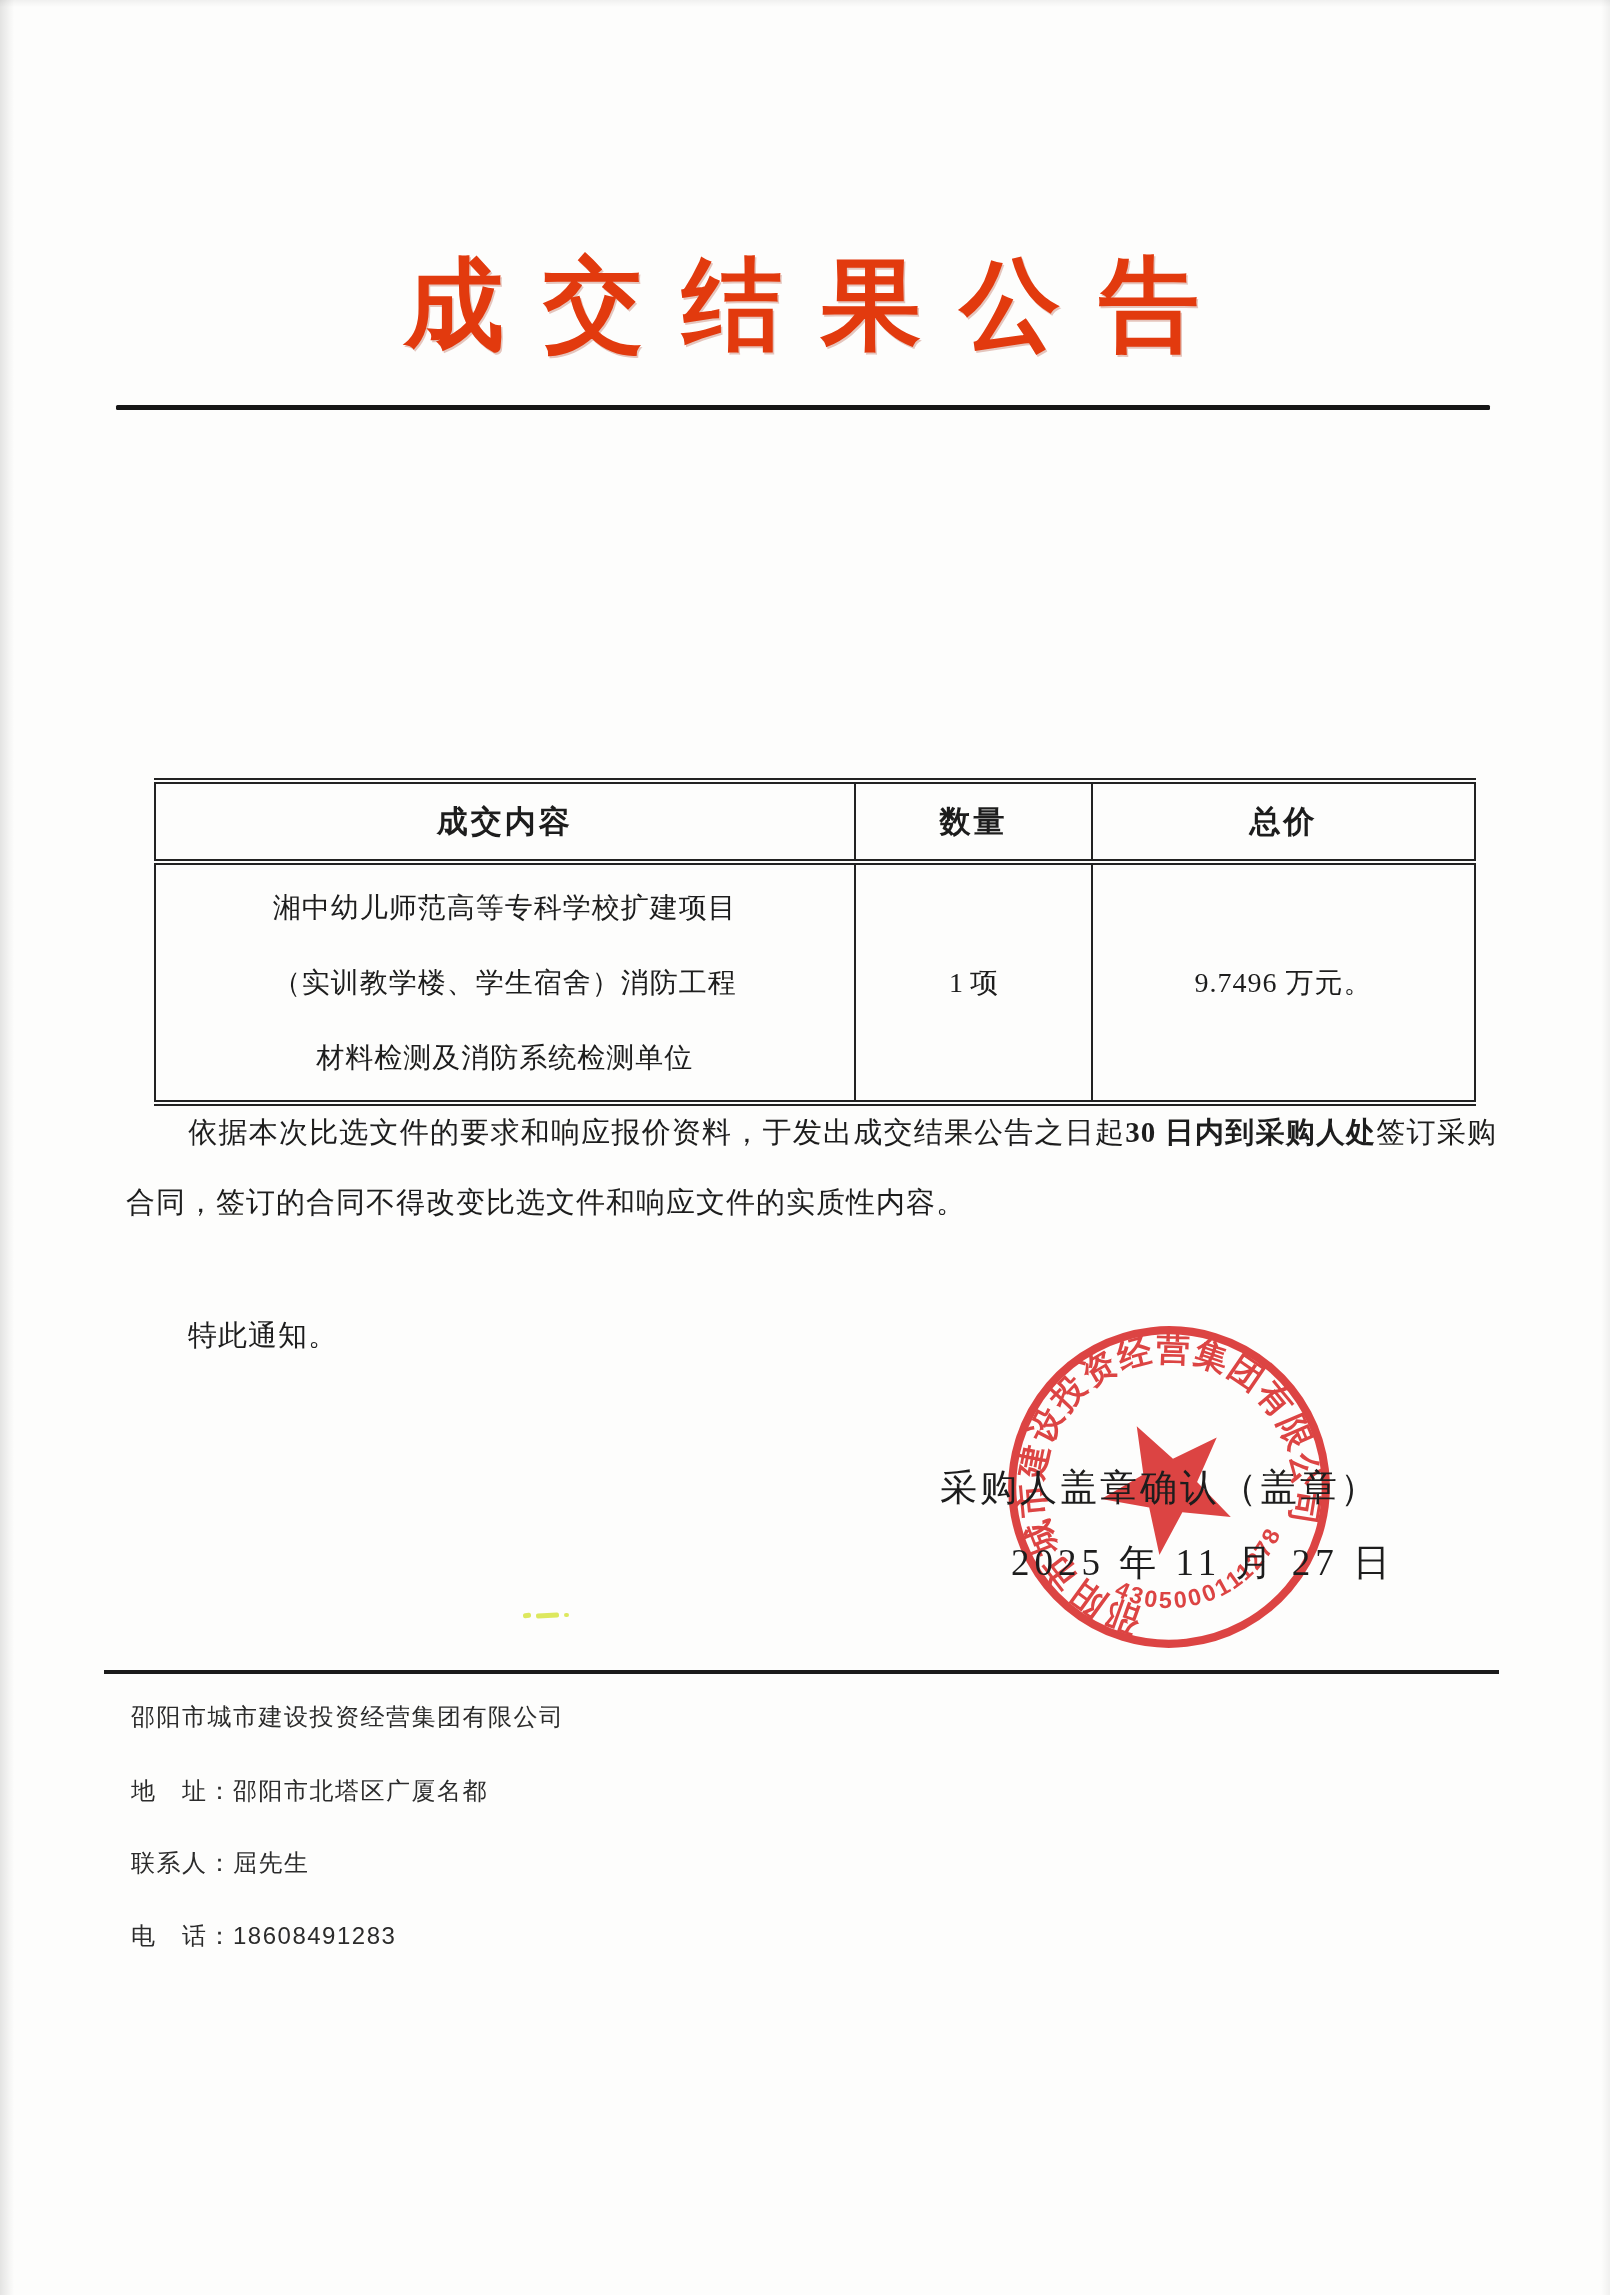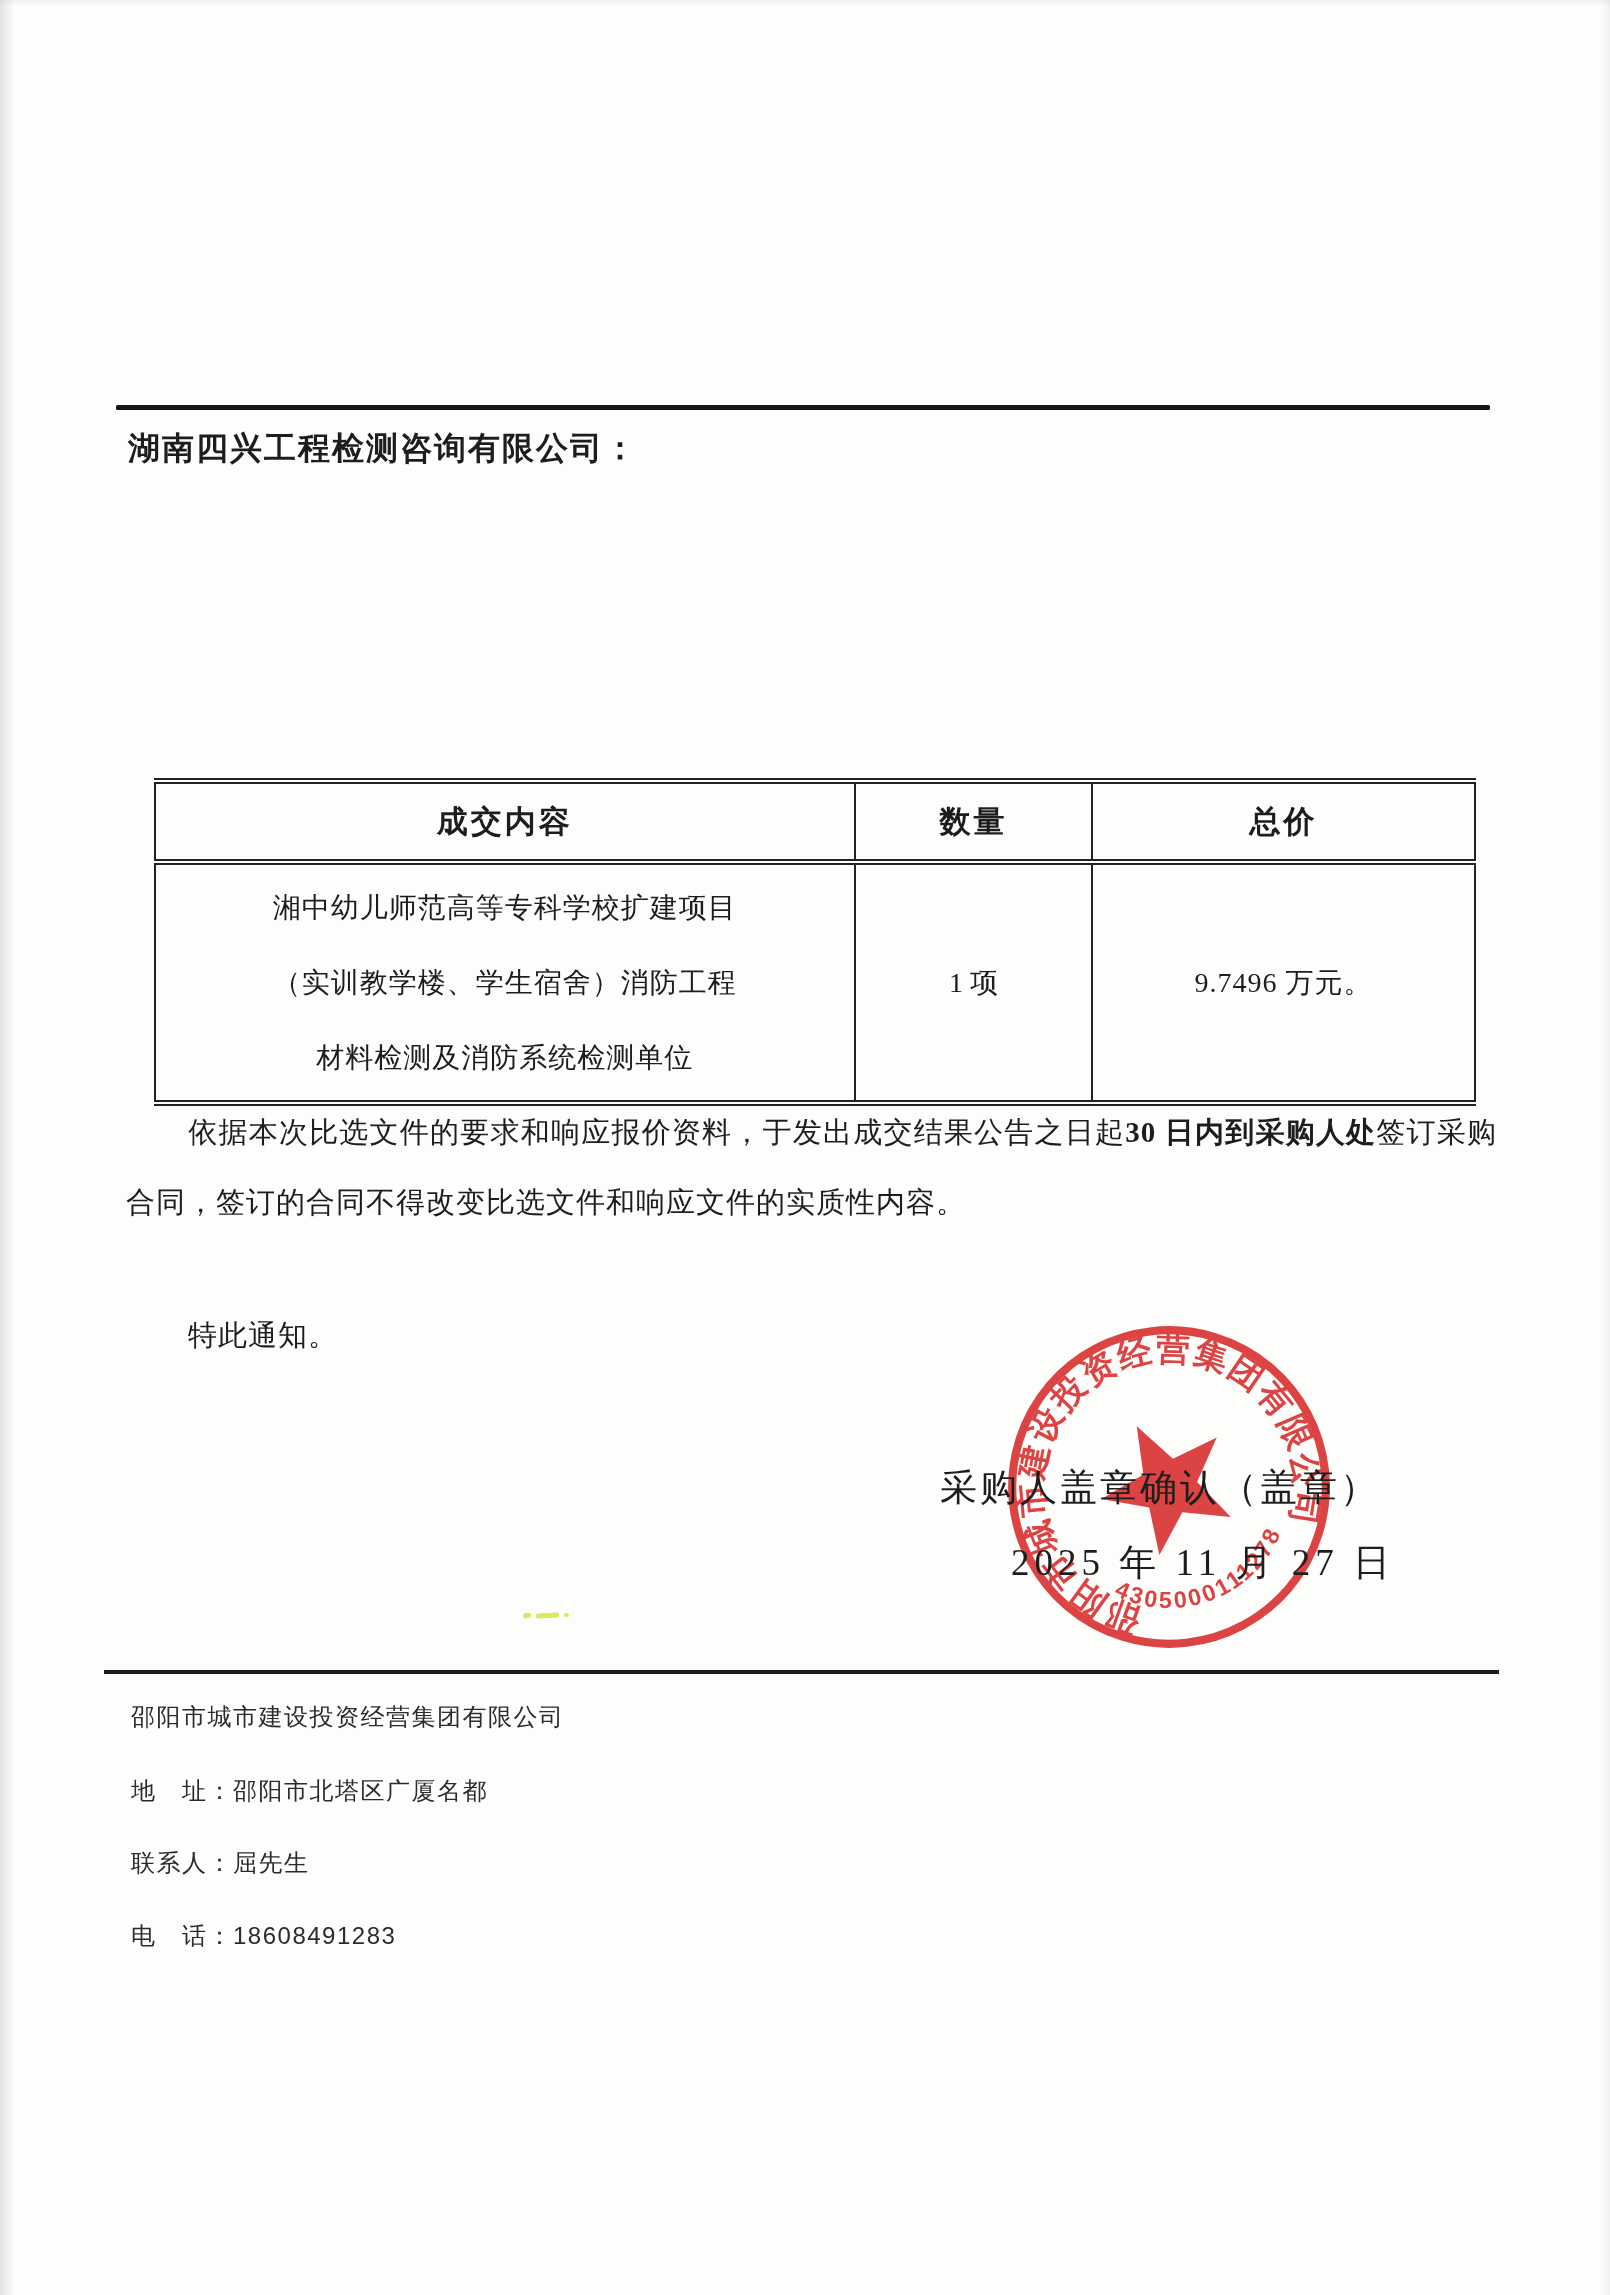--- a/index.html
+++ b/index.html
@@ -113,24 +113,24 @@
   .f1{top:1701px;}
   .f2{top:1775px;}
   .f3{top:1847px;}
   .f4{top:1920px;}
 </style>
 </head>
 <body>
 
 <div class="page">
 
+  <div class="title">成 交 结 果 公 告</div>
 
   <div class="rule-title"></div>
 
-  <div class="recipient">湖南四兴工程检测咨询有限公司：</div>
 
 
   <table class="result">
     <colgroup>
         <col class="c1">
         <col class="c2">
         <col class="c3">
       </colgroup>
     <thead>
       <tr>

